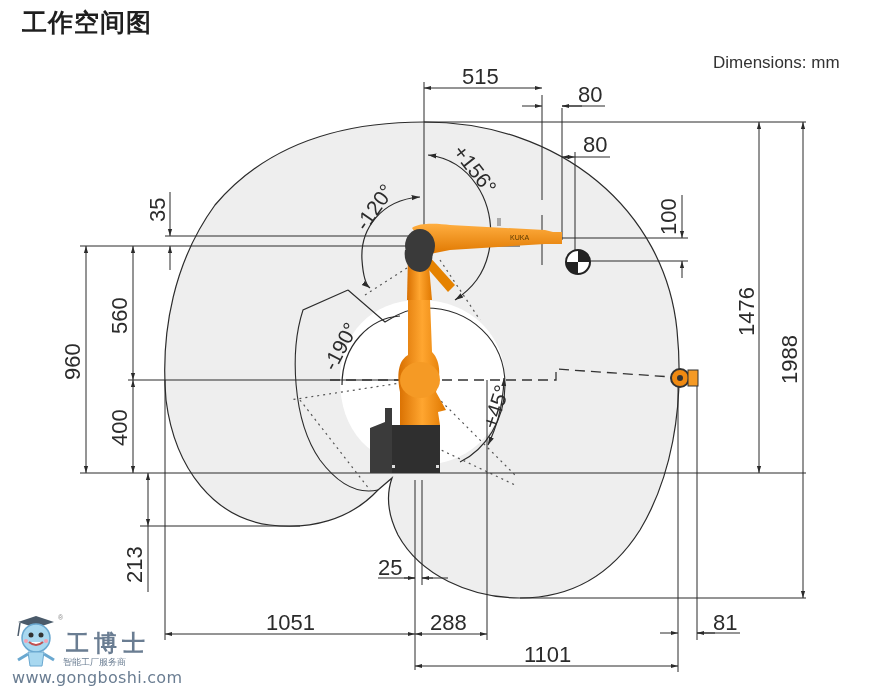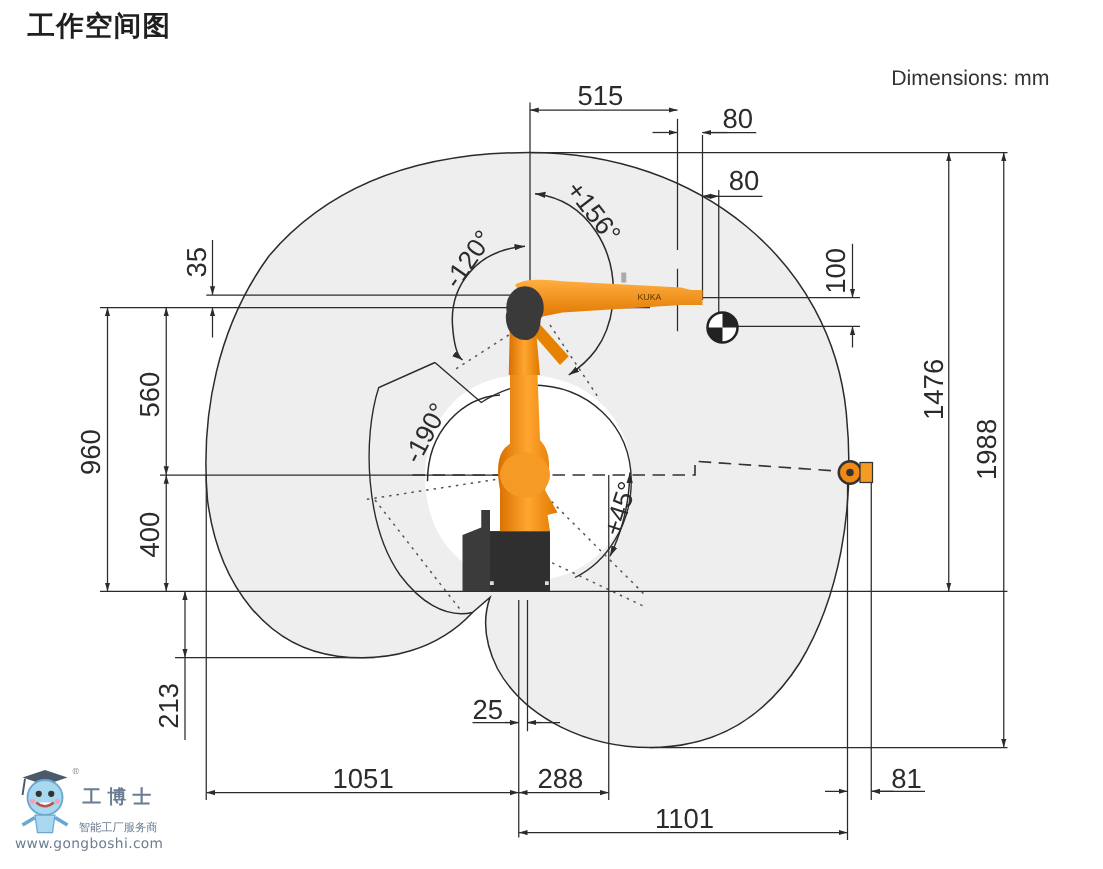--- a/index.html
+++ b/index.html
@@ -1,25 +1,25 @@
 <!DOCTYPE html>
 <html><head>
   <meta charset="utf-8">
   <style>
     html, body { margin: 0; padding: 0; background: #ffffff; }
     body { width: 882px; height: 695px; position: relative; overflow: hidden; font-family: "Liberation Sans", "DejaVu Sans", sans-serif; }
-    .title { position: absolute; left: 22px; top: 6px; font-size: 22px; font-weight: bold; color: #1f1f1f; letter-spacing: 1px; font-family: "DejaVu Sans", sans-serif; }
+    .title { position: absolute; left: 22px; top: 6px; font-size: 25px; font-weight: bold; color: #1f1f1f; letter-spacing: 1px; font-family: "DejaVu Sans", sans-serif; }
     .units { position: absolute; left: 713px; top: 53px; font-size: 17px; color: #333; }
     svg.drawing { position: absolute; left: 0; top: 0; }
     .dim { font-family: "Liberation Sans", sans-serif; font-size: 22px; fill: #2b2b2b; }
     .ang { font-family: "Liberation Sans", sans-serif; font-size: 21px; fill: #2b2b2b; }
     .logo { position: absolute; left: 8px; top: 612px; width: 150px; height: 75px; }
-    .logo .brand { position: absolute; left: 58px; top: 16px; font-size: 15px; font-weight: bold; color: #6a7d92; letter-spacing: 5px; font-family: "DejaVu Serif", serif; }
+    .logo .brand { position: absolute; left: 58px; top: 16px; font-size: 23px; font-weight: bold; color: #6a7d92; letter-spacing: 5px; font-family: "DejaVu Serif", serif; }
     .logo .tagline { position: absolute; left: 55px; top: 44px; font-size: 9px; color: #6a7d92; font-family: "DejaVu Sans", sans-serif; }
-    .logo .url { position: absolute; left: 4px; top: 56px; font-size: 11px; color: #6a7d92; font-family: "DejaVu Sans", sans-serif; letter-spacing: 0.3px; text-align: center; }
+    .logo .url { position: absolute; left: 4px; top: 56px; font-size: 16px; color: #6a7d92; font-family: "DejaVu Sans", sans-serif; letter-spacing: 0.3px; text-align: center; }
     .logo .reg { position: absolute; left: 50px; top: 2px; font-size: 7px; color: #888; }
   </style>
 </head>
 <body>
 
 <div class="title">工作空间图</div>
 <div class="units">Dimensions: mm</div>
 
 <svg class="drawing" width="882" height="695" viewBox="0 0 882 695" xmlns="http://www.w3.org/2000/svg">
   <defs>

